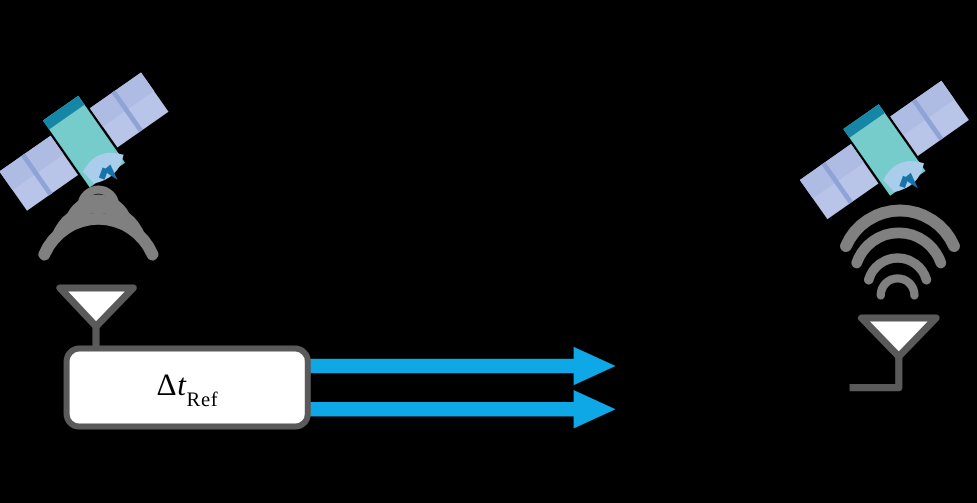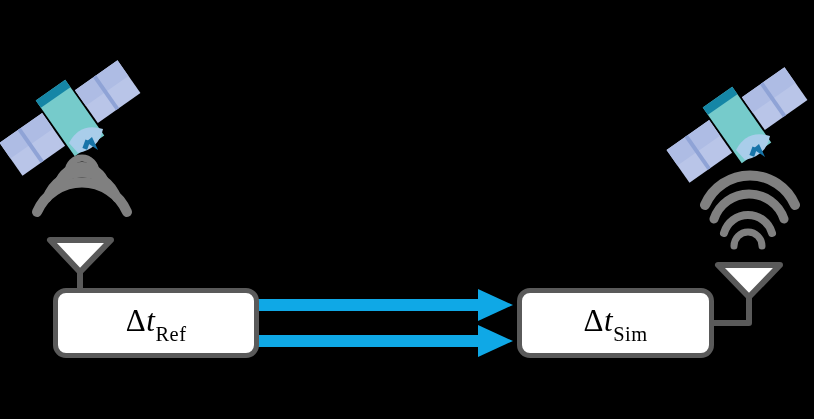--- a/index.html
+++ b/index.html
@@ -31,21 +31,21 @@
     border-radius: 13px;
     box-sizing: border-box;
     display: flex;
     align-items: center;
     justify-content: center;
     z-index: 5;
   }
   .box-label {
     color: #000000;
     font-family: "Liberation Serif", serif;
-    font-size: 31px;
+    font-size: 26px;
     line-height: 1;
     white-space: nowrap;
     letter-spacing: 0.5px;
   }
   .box-label .delta {
     font-style: normal;
   }
   .box-label .var {
     font-style: italic;
   }
@@ -148,19 +148,14 @@
       <path d="M 478 325 L 513 341 L 478 357 Z" fill="#0FA8E6"></path>
     </g>
   </svg>
 
   <div class="box" id="box-ref">
     <span class="box-label">
       <span class="delta">Δ</span><span class="var">t</span><span class="sub">Ref</span>
     </span>
   </div>
 
-  <div class="box" id="box-sim">
-    <span class="box-label">
-      <span class="delta">Δ</span><span class="var">t</span><span class="sub">Sim</span>
-    </span>
-  </div>
 
 </div>
 
 </body></html>

